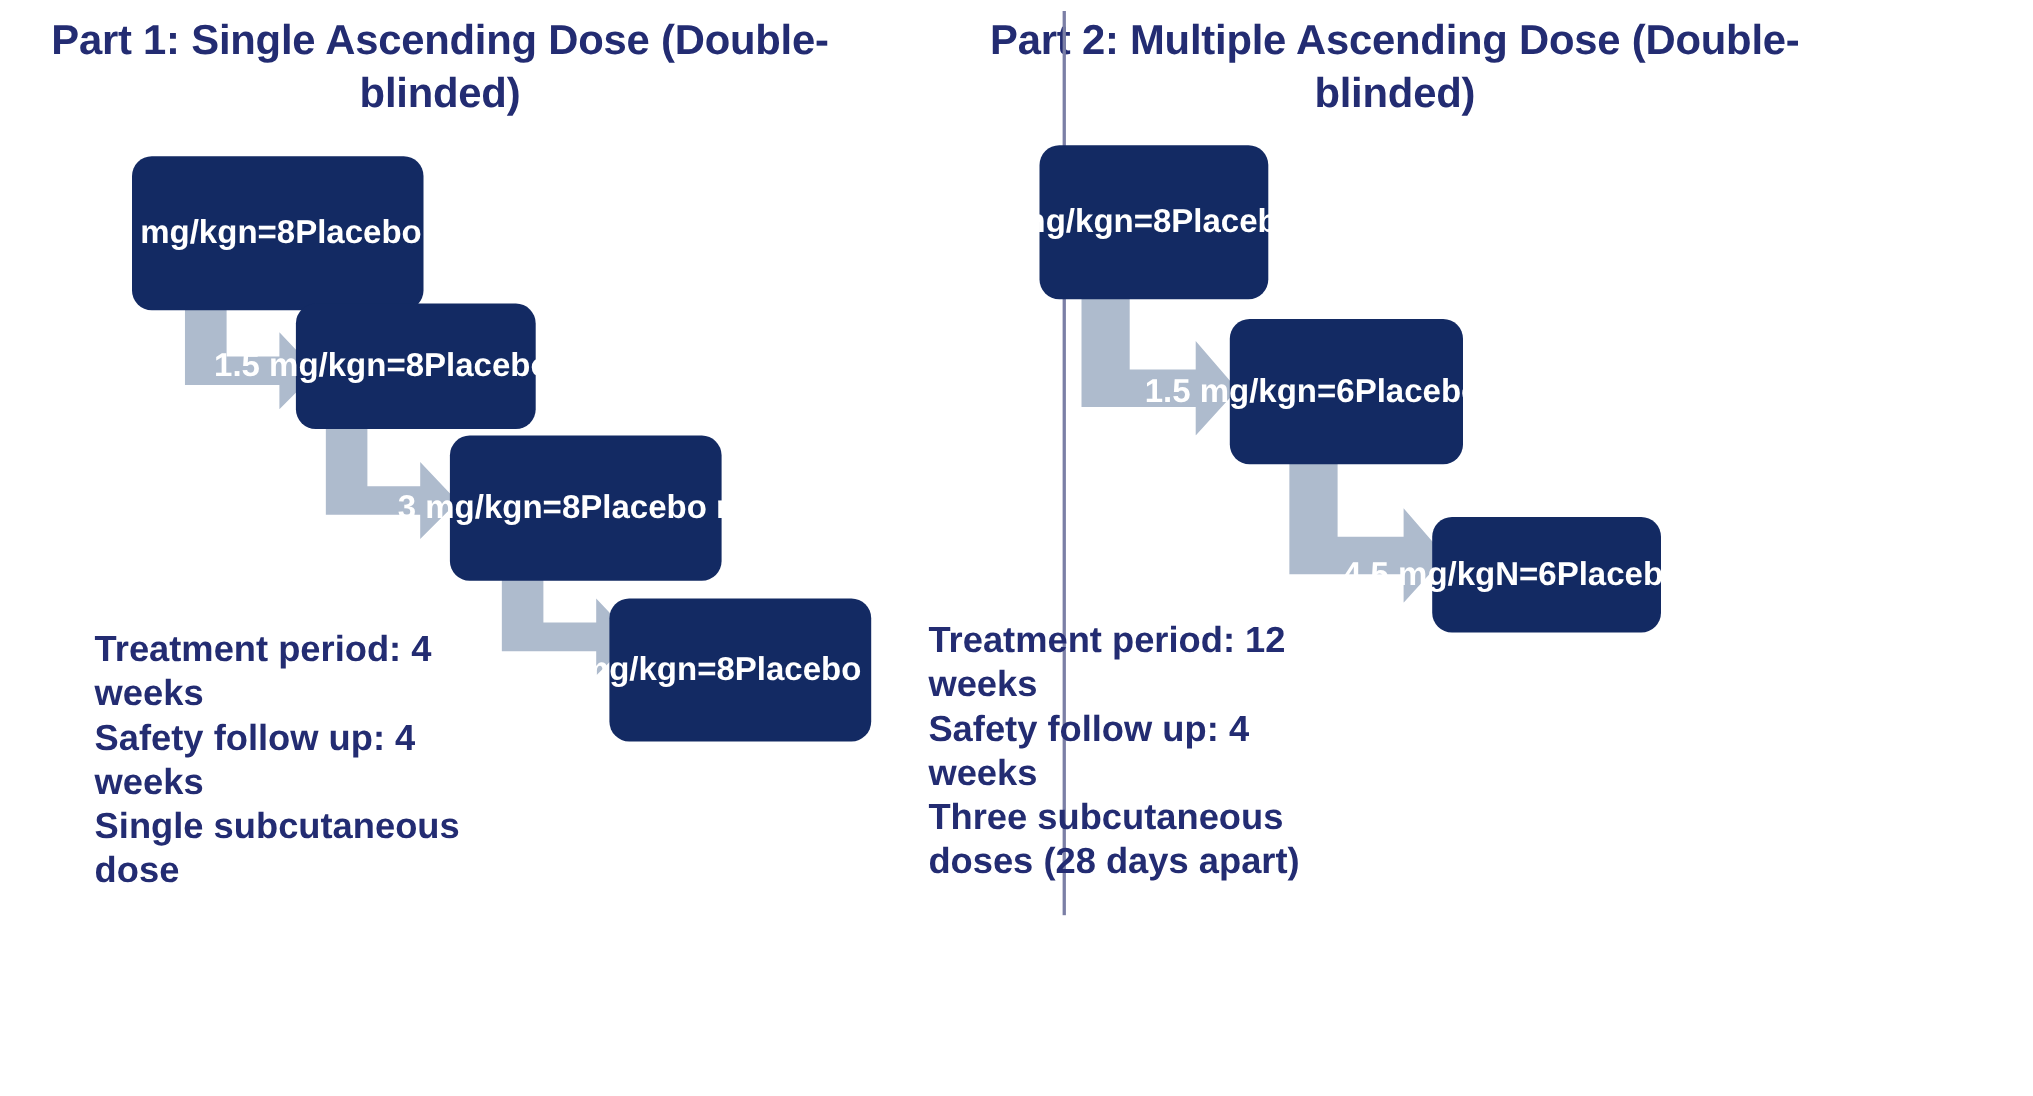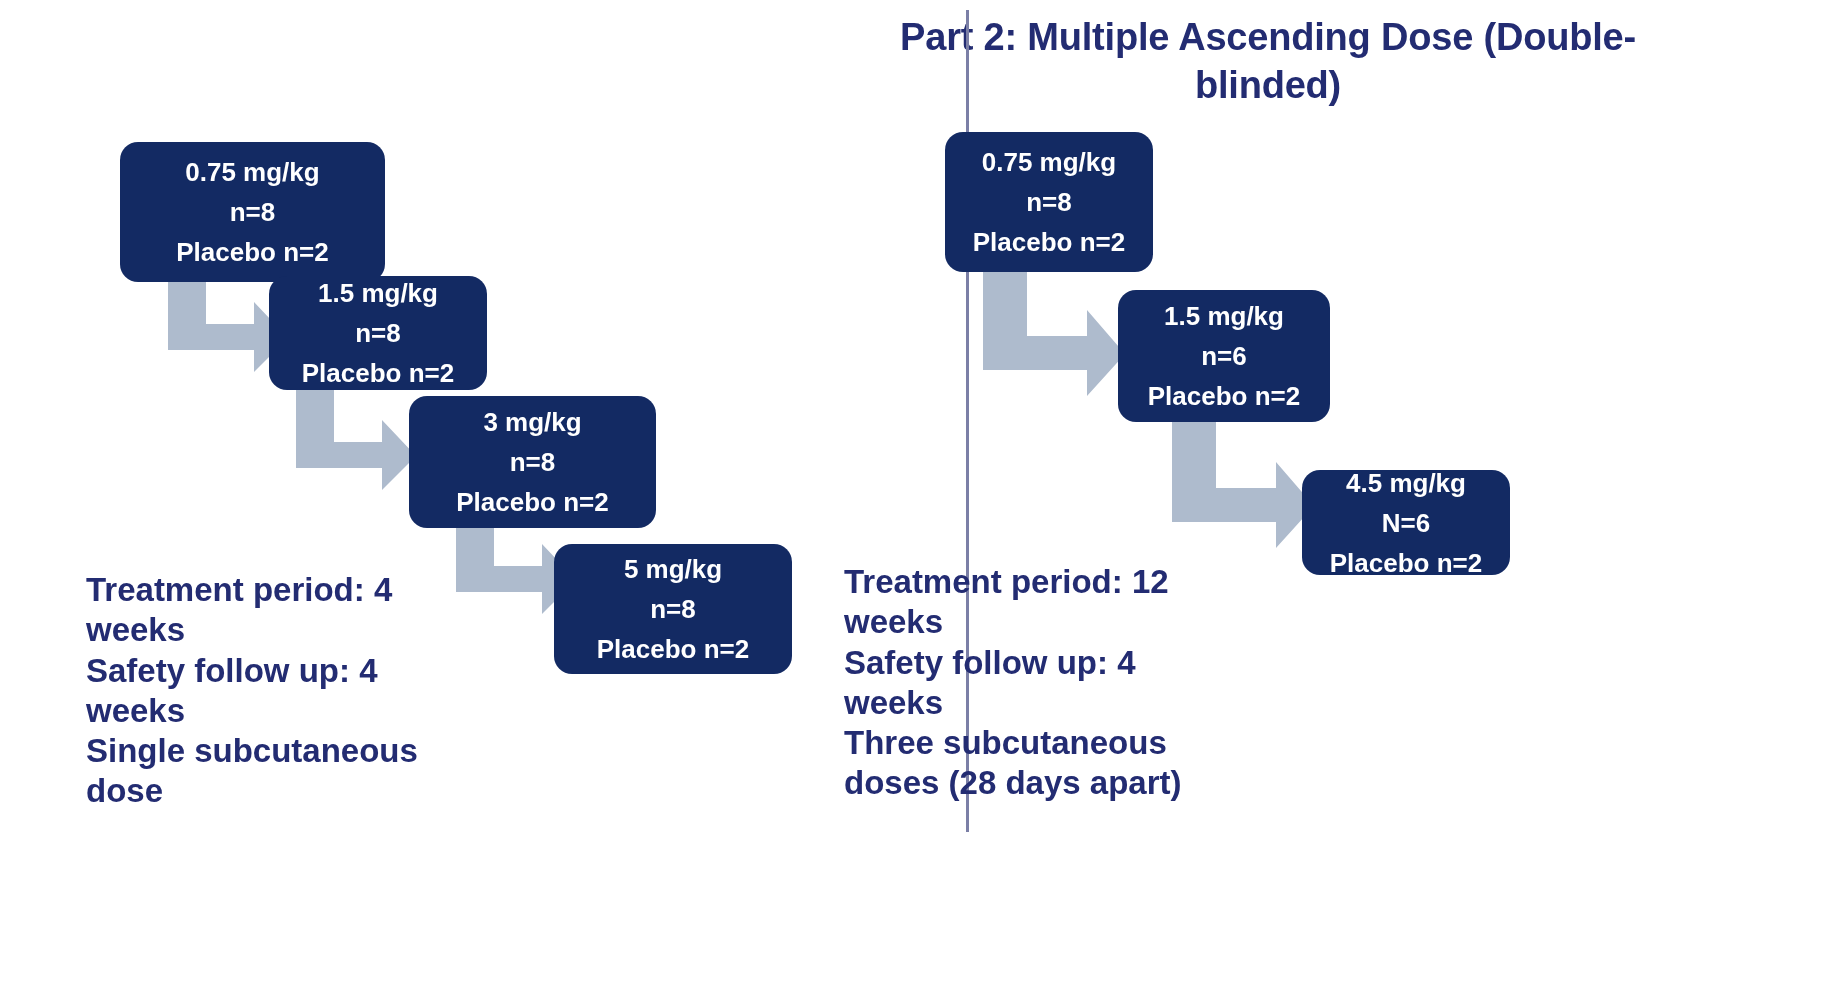--- a/index.html
+++ b/index.html
@@ -29,23 +29,23 @@
     width: 3px; height: 822px;
     background: #7b7fa6;
   }
 
   .dose-box {
     position: absolute;
     background: #132a63;
     border-radius: 18px;
     color: #ffffff;
     font-weight: bold;
-    font-size: 26px;
+    font-size: 30px;
     display: flex;
-    flex-direction: column;
+    flex-direction: row;
     align-items: center;
     justify-content: center;
     text-align: center;
     padding: 10px 14px;
   }
   .dose-box .line { line-height: 1.0; margin: 7px 0; white-space: nowrap; }
 
   .arrow { position: absolute; }
   .arrow svg { display: block; }
 
@@ -58,20 +58,22 @@
     white-space: pre-line;
   }
   #notes-part1 { left: 86px;  top: 570px; width: 360px; }
   #notes-part2 { left: 844px; top: 562px; width: 370px; }
 </style>
 </head>
 <body>
 
 <div id="stage">
 
+  <div class="panel-title" id="title-part1">Part 1: Single Ascending Dose
+(Double-blinded)</div>
 
   <div class="panel-title" id="title-part2">Part 2: Multiple Ascending Dose
 (Double-blinded)</div>
 
   <div class="divider"></div>
 
   <div class="arrow" style="left:168px; top:272px; width:120px; height:100px;">
     <svg width="120" height="100" viewBox="0 0 120 100">
       <path d="M0,0 L38,0 L38,52 L86,52 L86,30 L120,66 L86,100 L86,78 L0,78 Z" fill="#aebbcd"></path>
     </svg>

